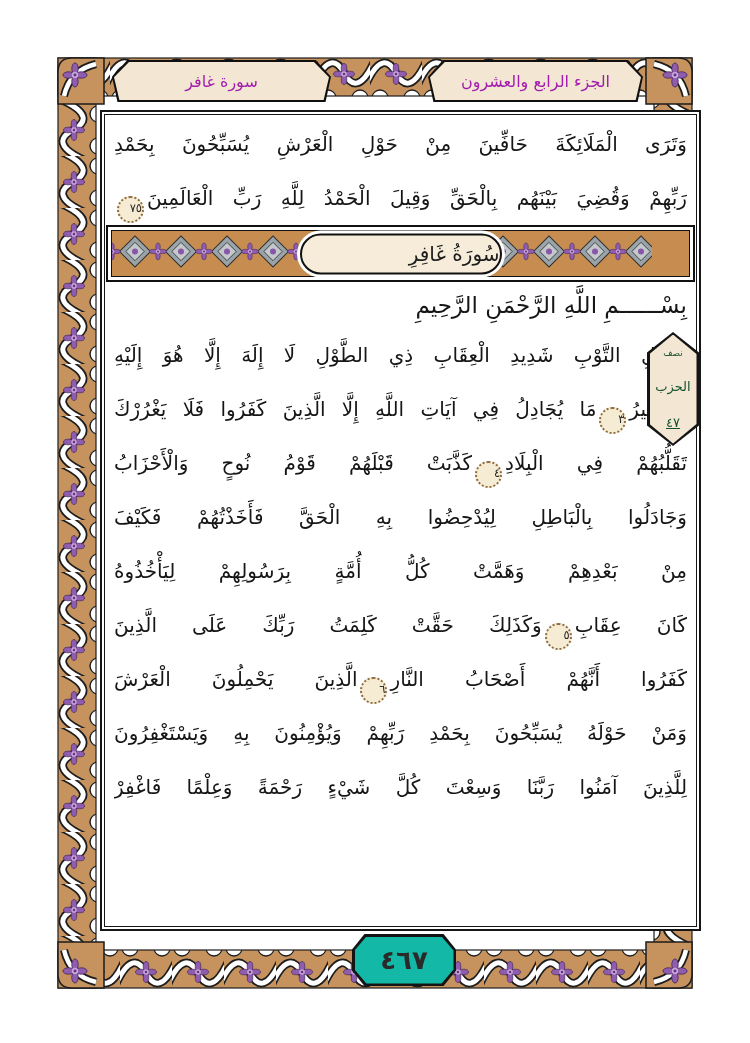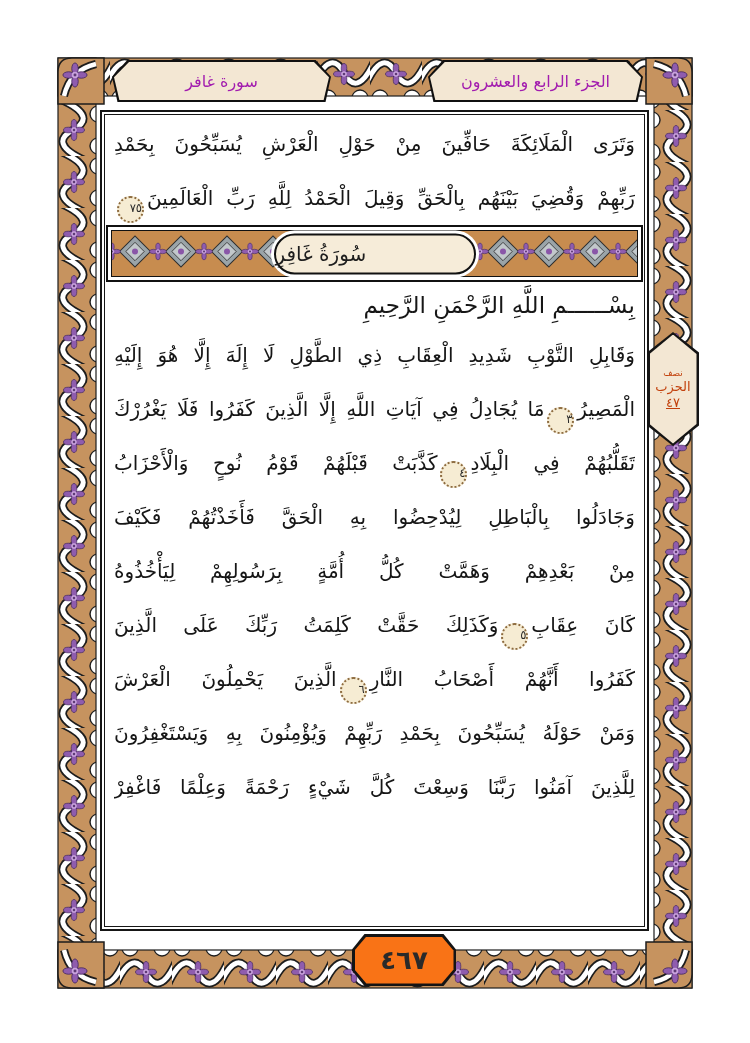--- a/index.html
+++ b/index.html
@@ -11,58 +11,58 @@
   .toplabel{position:absolute;z-index:3;background:#101010;
             clip-path:polygon(7% 0%,93% 0%,100% 40%,97.5% 100%,2.5% 100%,0% 40%);}
   .toplabel-inner{position:absolute;inset:2px;background:#f3e7d3;
             clip-path:polygon(7% 0%,93% 0%,100% 40%,97.5% 100%,2.5% 100%,0% 40%);
             display:flex;align-items:center;justify-content:center;
             direction:rtl;font-size:16px;color:#a21caf;}
   .label-juz{left:428px;top:60px;width:215px;height:42px;}
   .label-surah{left:112px;top:60px;width:219px;height:42px;}
 
   
-  .text-frame{position:absolute;z-index:2;left:100px;top:110px;width:549px;height:821px;
+  .text-frame{position:absolute;z-index:2;left:100px;top:110px;width:601px;height:821px;
               background:#fff;border:2.5px solid #161616;box-sizing:border-box;}
   .text-frame::before{content:'';position:absolute;inset:2px;border:1px solid #161616;pointer-events:none;}
   .rows{position:absolute;inset:5px 12px 3px 12px;display:flex;flex-direction:column;direction:rtl;}
   .qline{height:54px;line-height:54px;font-size:20px;white-space:normal;
          text-align:justify;text-align-last:justify;direction:rtl;overflow:hidden;}
   .ayah-marker{display:inline-block;width:27px;height:27px;border-radius:50%;
          background:#f6ecd3;border:2.5px dotted #8d6b3f;box-sizing:border-box;
          font-size:11.5px;line-height:21px;text-align:center;color:#2a2a2a;
          vertical-align:-7px;margin:0 3px;}
 
   
   .surah-banner{position:relative;height:57px;margin:0 -8px;background:#fff;
          border:2px solid #111;box-sizing:border-box;}
   .banner-core{position:absolute;inset:3px;border:1px solid #111;overflow:hidden;background:#c78c4f;}
   .banner-core svg{position:absolute;left:0;top:0;}
   .banner-cartouche{position:absolute;left:50%;top:50%;transform:translate(-50%,-50%);
          width:202px;height:41px;background:#f6ecd9;border:2px solid #111;border-radius:21px;
          box-shadow:0 0 0 3px #ffffff;box-sizing:border-box;
-         display:flex;align-items:center;justify-content:flex-end;
+         display:flex;align-items:center;justify-content:flex-start;
          font-size:20px;color:#1d1d1d;direction:rtl;z-index:2;}
   .bismillah{height:46px;line-height:46px;text-align:right;font-size:23px;direction:rtl;}
 
   
   .hizb{position:absolute;z-index:3;left:647px;top:332px;width:52px;height:114px;background:#141414;
         clip-path:polygon(50% 0%,100% 18%,100% 82%,50% 100%,0% 82%,0% 18%);}
   .hizb-inner{position:absolute;inset:2.5px;background:#f3e7d3;
         clip-path:polygon(50% 0%,100% 18%,100% 82%,50% 100%,0% 82%,0% 18%);
         display:flex;flex-direction:column;align-items:center;justify-content:center;
-        direction:rtl;color:#c2410c;}
+        direction:rtl;color:#14532d;gap:20px;}
   .hizb-word-small{font-size:9px;line-height:11px;}
   .hizb-word{font-size:13px;line-height:16px;}
   .hizb-num{font-size:13px;line-height:15px;text-decoration:underline;}
 
   
   .pnum{position:absolute;z-index:3;left:352px;top:934px;width:104px;height:52px;background:#141414;
         clip-path:polygon(12% 0%,88% 0%,100% 30%,100% 70%,88% 100%,12% 100%,0% 70%,0% 30%);}
-  .pnum-inner{position:absolute;inset:2.5px;background:#f97316;
+  .pnum-inner{position:absolute;inset:2.5px;background:#14b8a6;
         clip-path:polygon(12% 0%,88% 0%,100% 30%,100% 70%,88% 100%,12% 100%,0% 70%,0% 30%);
         display:flex;align-items:center;justify-content:center;
         font-size:26px;font-weight:bold;color:#2a2a2a;}
 </style>
 </head>
 <body>
 
 <div class="page">
 
   <svg class="border-svg" width="750" height="1043" viewBox="0 0 750 1043">

